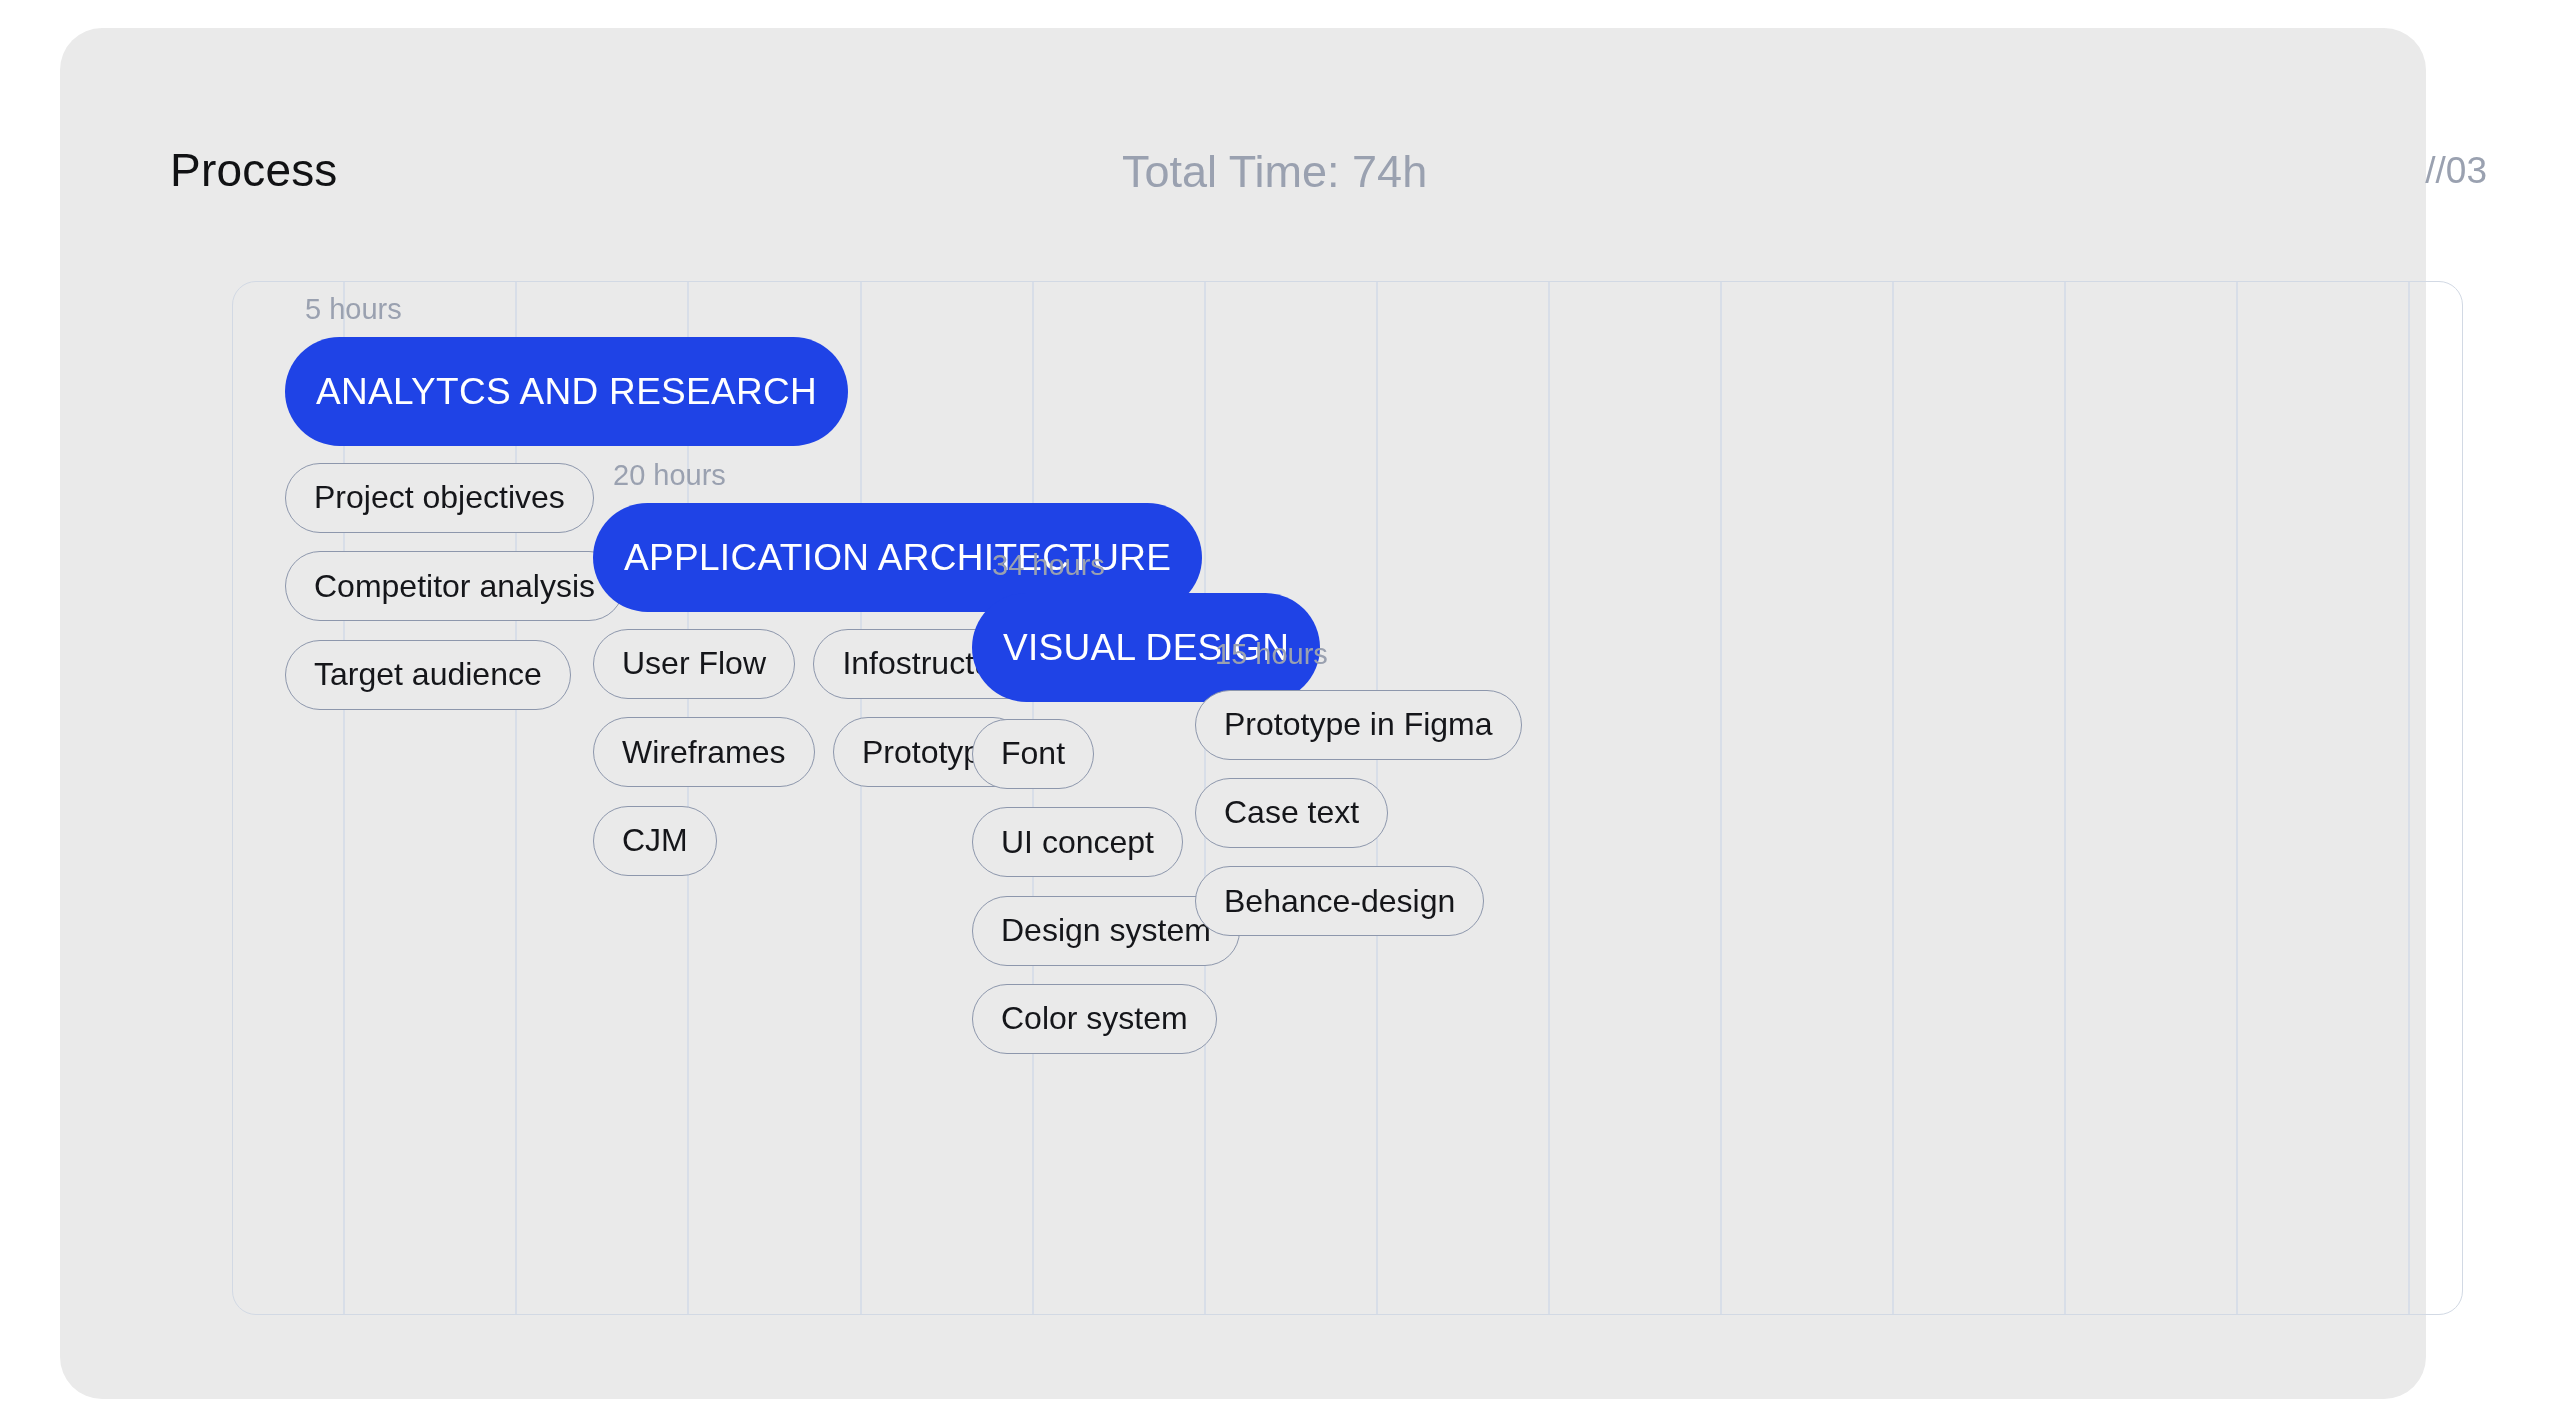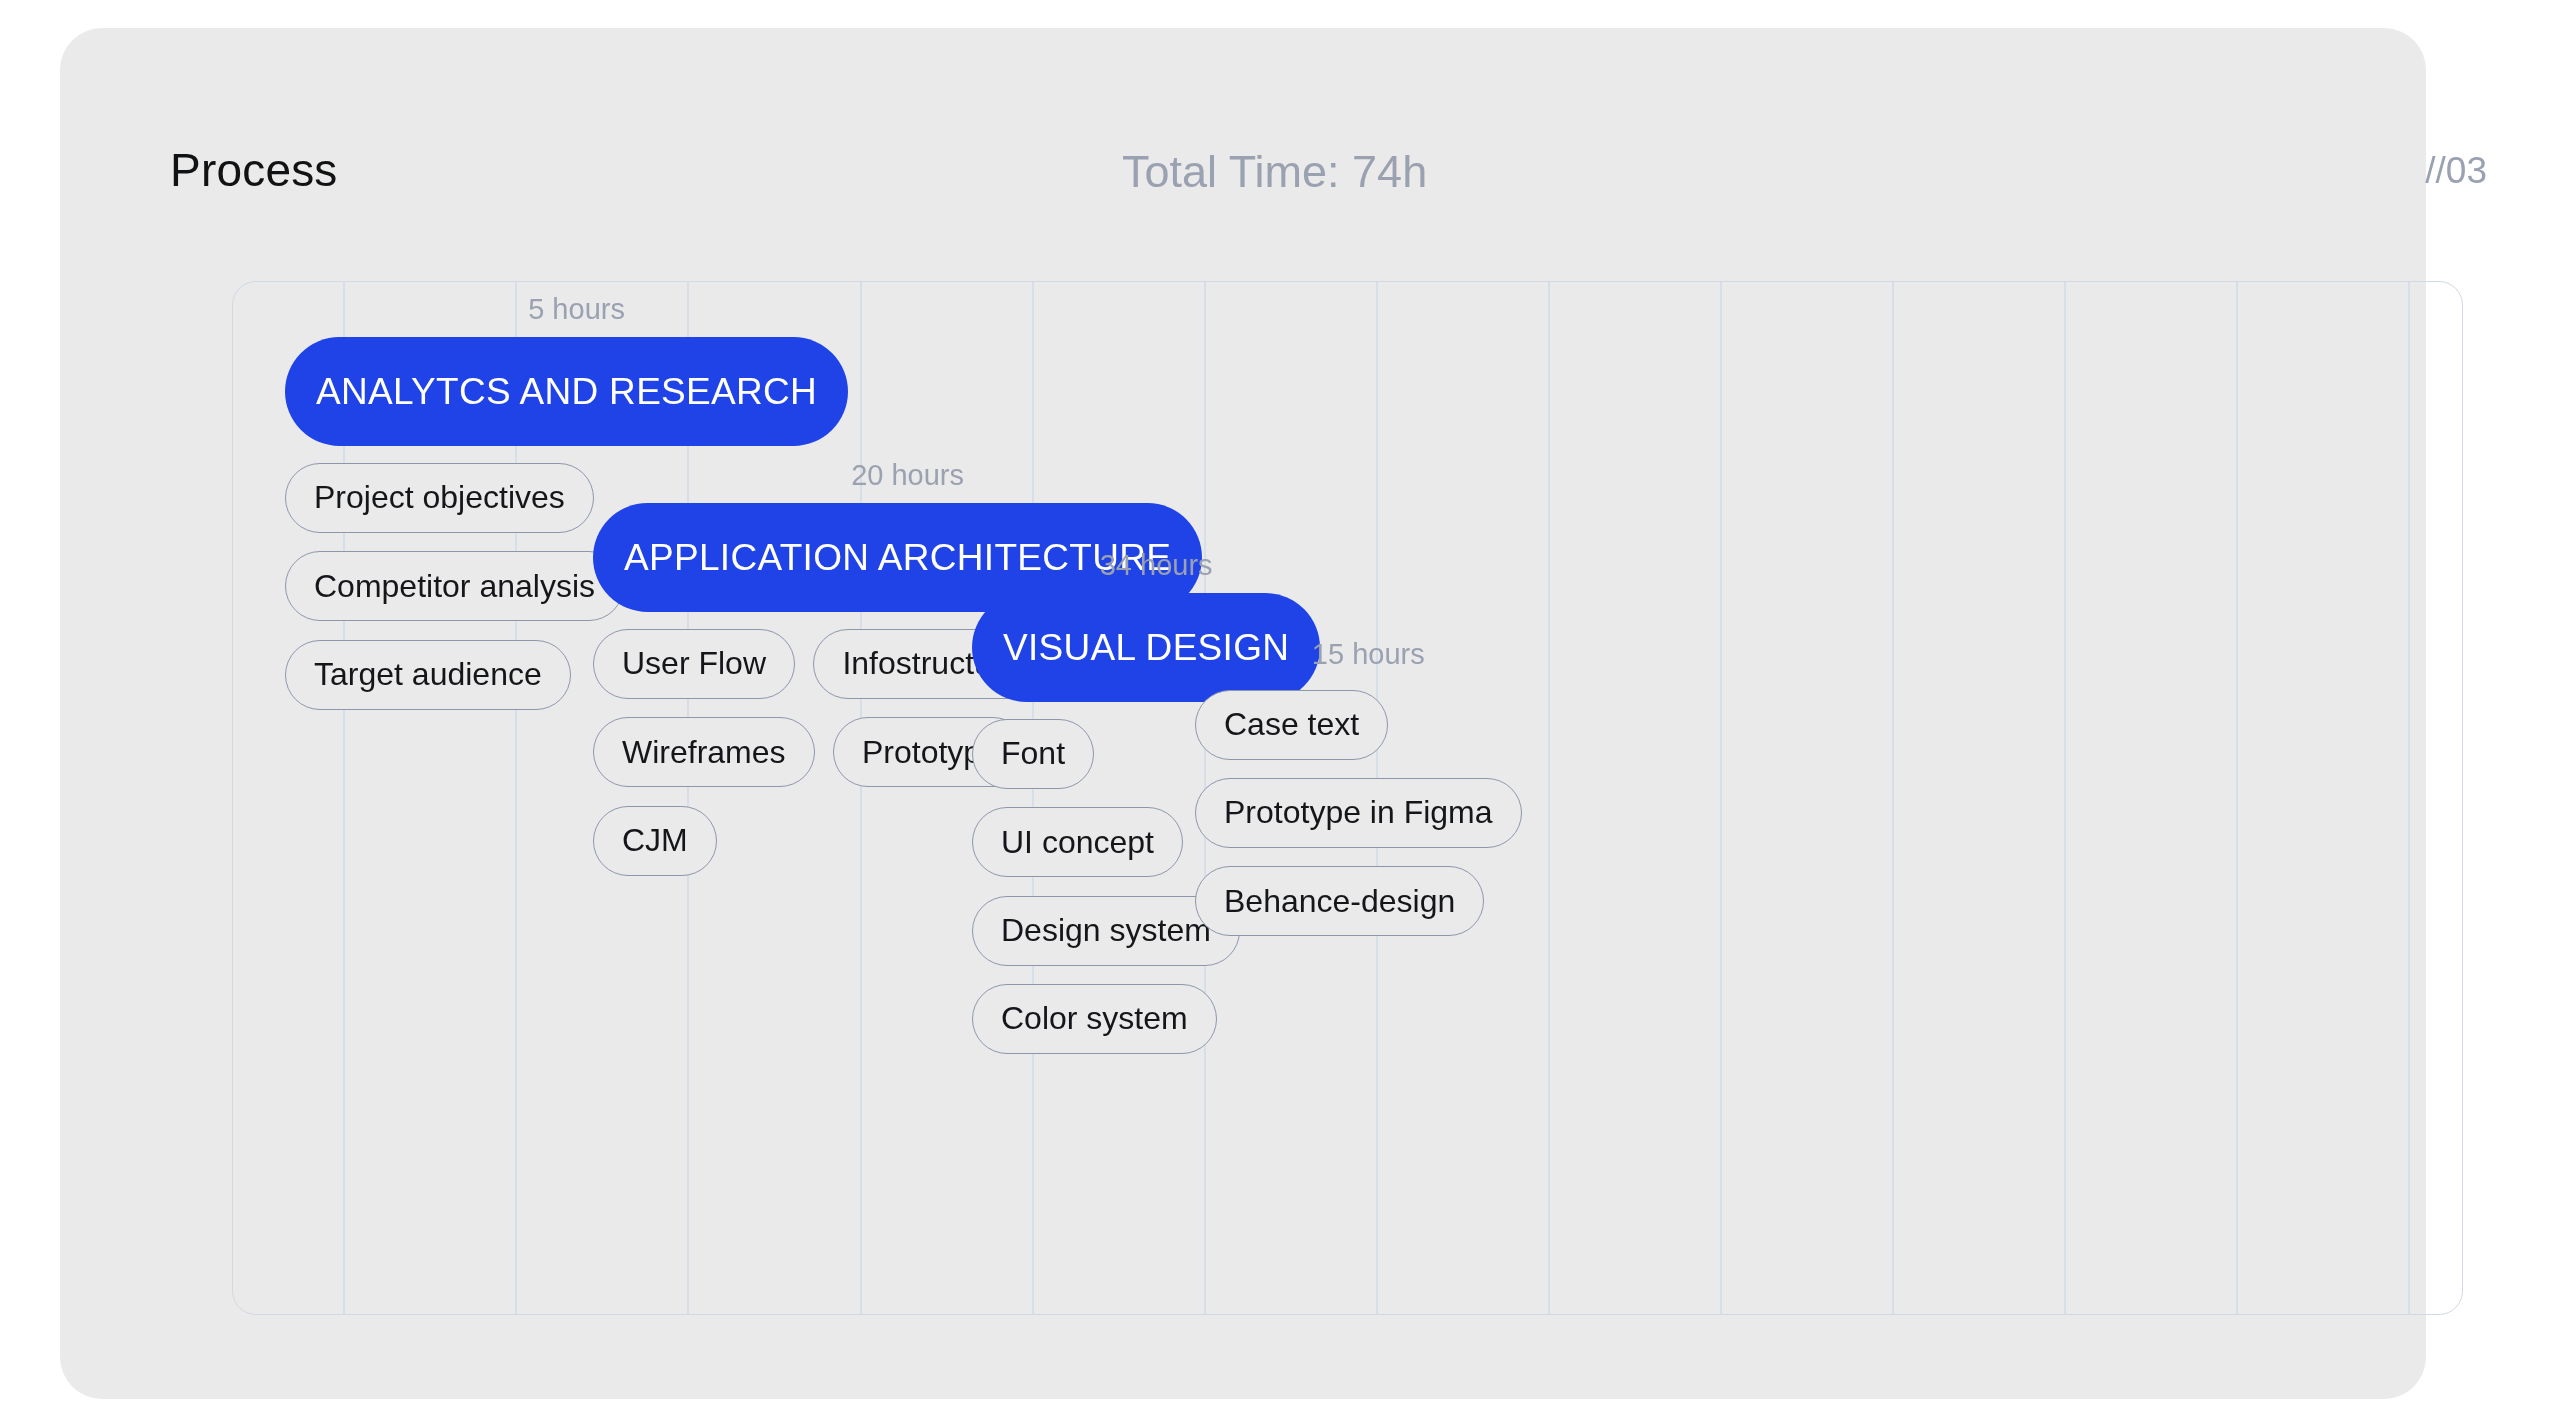--- a/index.html
+++ b/index.html
@@ -91,21 +91,20 @@
     position: absolute;
     top: 0;
     bottom: 0;
     width: 1.8px;
     background: #d8dee8;
   }
 
   
   .phase {
     position: absolute;
-    text-align: center;
   }
 
   .phase-hours {
     font-size: 29px;
     color: #9aa1b0;
     font-weight: 400;
     line-height: 37px;
     white-space: nowrap;
     margin-left: 20px;
     margin-bottom: 9.2px;
@@ -220,24 +219,24 @@
               </div>
               <div class="task-row">
                 <div class="task">Design system</div>
               </div>
               <div class="task-row">
                 <div class="task">Color system</div>
               </div>
             </div></div>
           <div class="phase" style="left: 962px; top: 354px;"><div class="phase-hours">15 hours</div><div class="task-rows">
               <div class="task-row">
+                <div class="task">Prototype in Figma</div>
+              </div>
+              <div class="task-row">
                 <div class="task">Case text</div>
-              </div>
-              <div class="task-row">
-                <div class="task">Prototype in Figma</div>
               </div>
               <div class="task-row">
                 <div class="task">Behance-design</div>
               </div>
             </div></div>
         </div>
     </div>
 
   </div>
 

